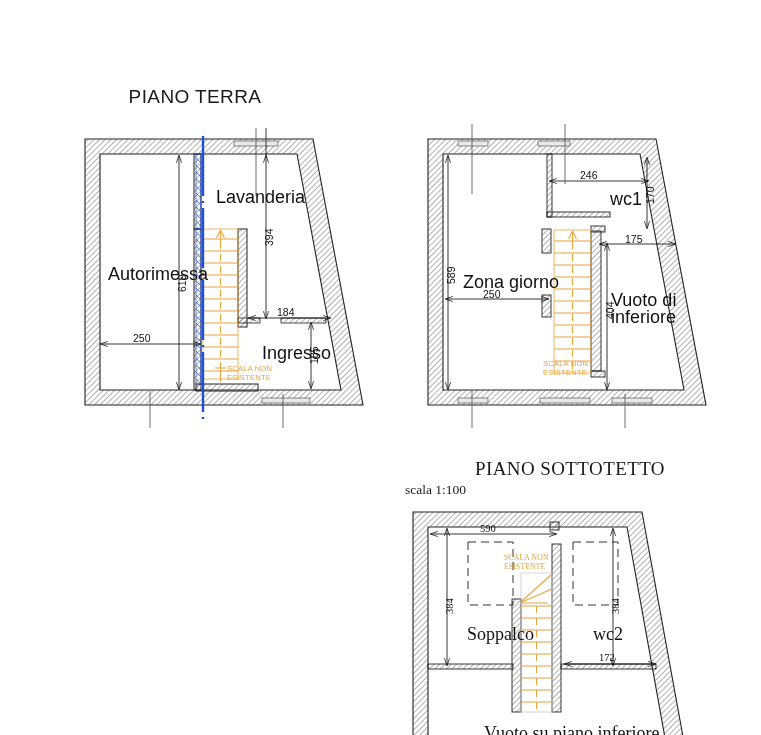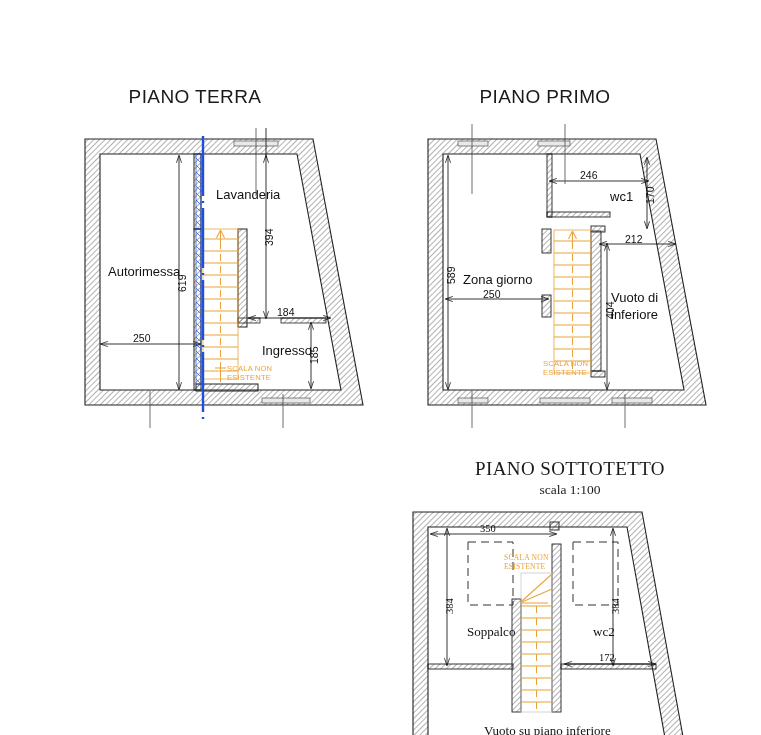--- a/index.html
+++ b/index.html
@@ -24,25 +24,25 @@
     color: #1a1a1a;
     letter-spacing: 0.4px;
     white-space: nowrap;
     text-align: center;
   }
   .plan-subtitle {
     position: absolute;
     font-size: 13.5px;
     color: #1a1a1a;
     white-space: nowrap;
-    text-align: center;
+    text-align: left;
   }
   .room-label {
     position: absolute;
-    font-size: 13px;
+    font-size: 18px;
     color: #111;
     white-space: nowrap;
   }
   .dim-label {
     position: absolute;
     font-size: 10.5px;
     color: #111;
     white-space: nowrap;
   }
   .dim-label.vert {
@@ -208,21 +208,20 @@
   <div class="dim-label vert" style="left:308px;top:318px;">185</div>
 
   <div class="note" style="left:227px;top:318px;">
     <span>SCALA NON</span><br>
     <span>ESISTENTE</span>
   </div>
 </div>
 
 <div class="plan" id="plan-primo" style="left:380px;top:0;width:381px;height:400px;">
 
-  <div class="plan-title" style="left:30px;top:40px;width:270px;">PIANO PRIMO</div>
 
   <svg id="pp-svg" width="381" height="400">
 
     <g>
       <path d="M48,93 L276,93 L326,359 L48,359 Z
                M63,108 L260,108 L304,344 L63,344 Z" fill="url(#wallhatch)" fill-rule="evenodd" stroke="#222" stroke-width="1.1"></path>
     </g>
 
     <g>
       <rect x="78" y="95" width="30" height="5" fill="#e9e9e9" stroke="#555" stroke-width="0.7"></rect>
@@ -286,21 +285,21 @@
     </g>
   </svg>
 
   <div class="room-label" style="left:83px;top:226px;text-align:right;">Zona giorno</div>
   <div class="room-label" style="left:230px;top:143px;">wc1</div>
   <div class="room-label" style="left:231px;top:244px;">Vuoto di</div>
   <div class="room-label" style="left:231px;top:261px;">inferiore</div>
 
   <div class="dim-label" style="left:200px;top:123px;">246</div>
   <div class="dim-label vert" style="left:264px;top:158px;">170</div>
-  <div class="dim-label" style="left:245px;top:187px;">212</div>
+  <div class="dim-label" style="left:245px;top:187px;">175</div>
   <div class="dim-label vert" style="left:65px;top:238px;">589</div>
   <div class="dim-label" style="left:103px;top:242px;">250</div>
   <div class="dim-label vert" style="left:224px;top:273px;">404</div>
 
   <div class="note" style="left:163px;top:313px;">
     <span>SCALA NON</span><br>
     <span>ESISTENTE</span>
   </div>
 </div>
 
@@ -359,21 +358,21 @@
       <line x1="233" y1="83" x2="233" y2="219" marker-start="url(#arrStart)" marker-end="url(#arrEnd)"></line>
 
       <line x1="185" y1="218" x2="275" y2="218" marker-start="url(#arrStart)" marker-end="url(#arrEnd)"></line>
     </g>
   </svg>
 
   <div class="room-label" style="left:87px;top:178px;">Soppalco</div>
   <div class="room-label" style="left:213px;top:178px;">wc2</div>
   <div class="room-label" style="left:104px;top:277px;">Vuoto su piano inferiore</div>
 
-  <div class="dim-label" style="left:100px;top:77px;">350</div>
+  <div class="dim-label" style="left:100px;top:77px;">590</div>
   <div class="dim-label vert" style="left:64px;top:168px;">384</div>
   <div class="dim-label vert" style="left:230px;top:168px;">384</div>
   <div class="dim-label" style="left:219px;top:206px;">172</div>
 
   <div class="note" style="left:124px;top:107px;">
     <span>SCALA NON</span><br>
     <span>ESISTENTE</span>
   </div>
 </div>
 

